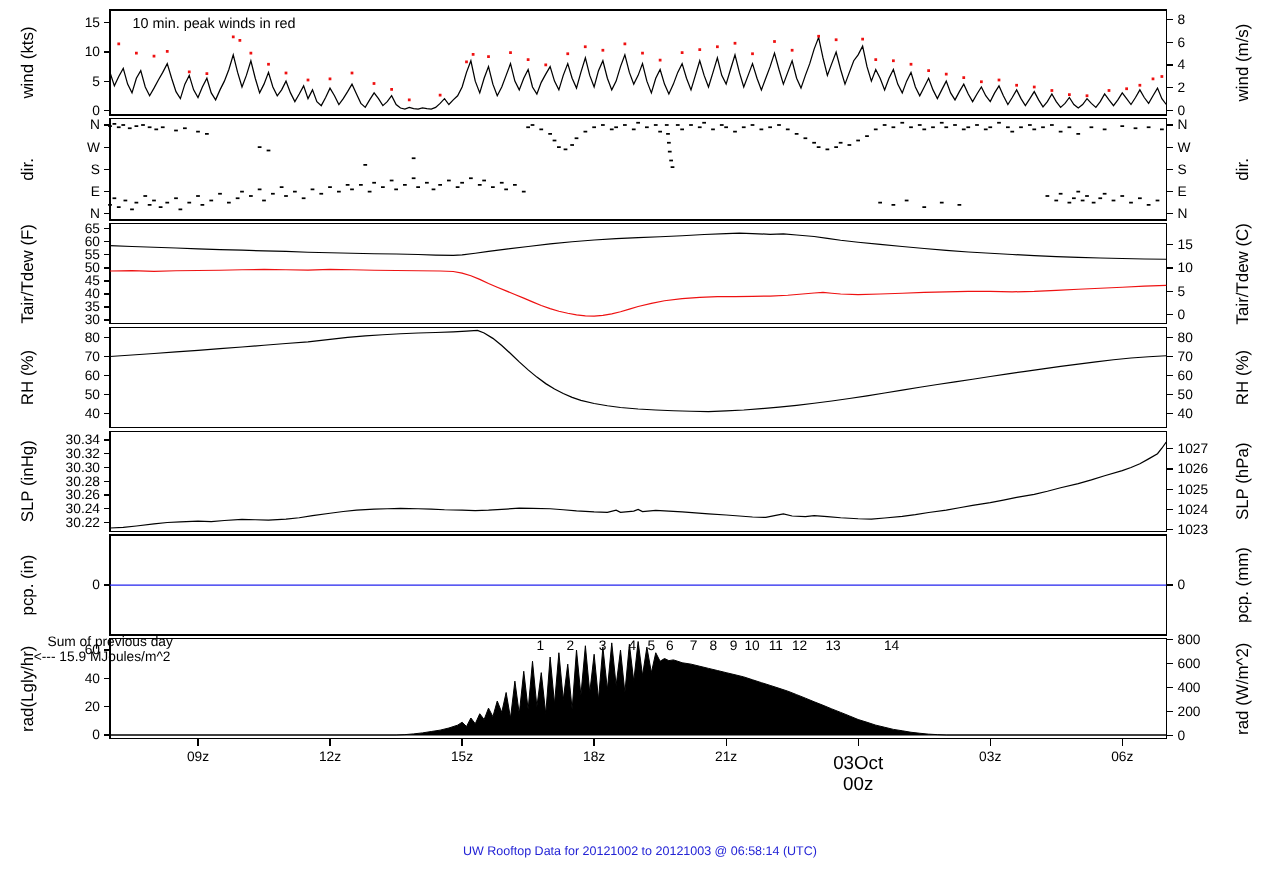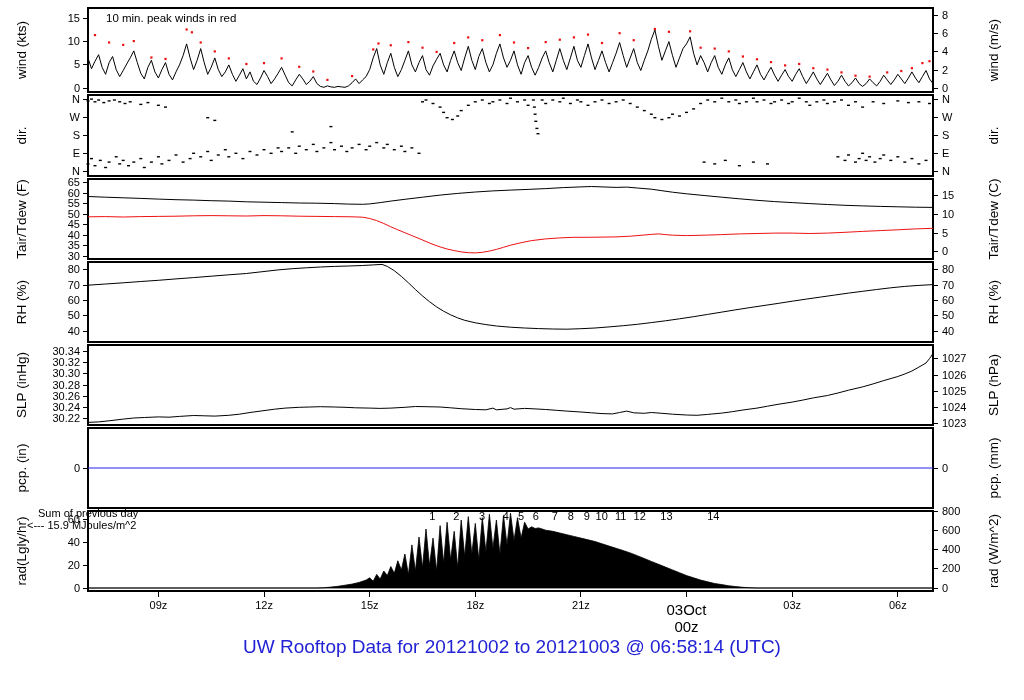--- a/index.html
+++ b/index.html
@@ -1,19 +1,19 @@
 <!DOCTYPE html>
 <html><head>
 <meta charset="utf-8">
 <style>
   html,body{margin:0;padding:0;background:#ffffff;}
   .fig{position:relative;width:1024px;height:700px;font-family:"Liberation Sans","DejaVu Sans",sans-serif;background:#fff;overflow:hidden;}
   .fig svg{position:absolute;left:0;top:0;}
   svg text{font-family:"Liberation Sans","DejaVu Sans",sans-serif;fill:#000;}
-  .title{position:absolute;left:0;top:636px;width:100%;text-align:center;font-size:19px;}
+  .title{position:absolute;left:0;top:676px;width:100%;text-align:center;font-size:10px;}
 </style>
 </head>
 <body>
 
 <div class="fig">
   <svg id="plot" width="1024" height="700">
       <g>
         <rect x="88" y="8" width="845" height="84" fill="none" stroke="#000" stroke-width="1.1" shape-rendering="crispEdges"></rect>
         <line x1="83" y1="88.26666666666667" x2="88" y2="88.26666666666667" stroke="#000" shape-rendering="crispEdges"></line>
         <text x="80" y="91.76666666666667" text-anchor="end" font-size="11">0</text>

